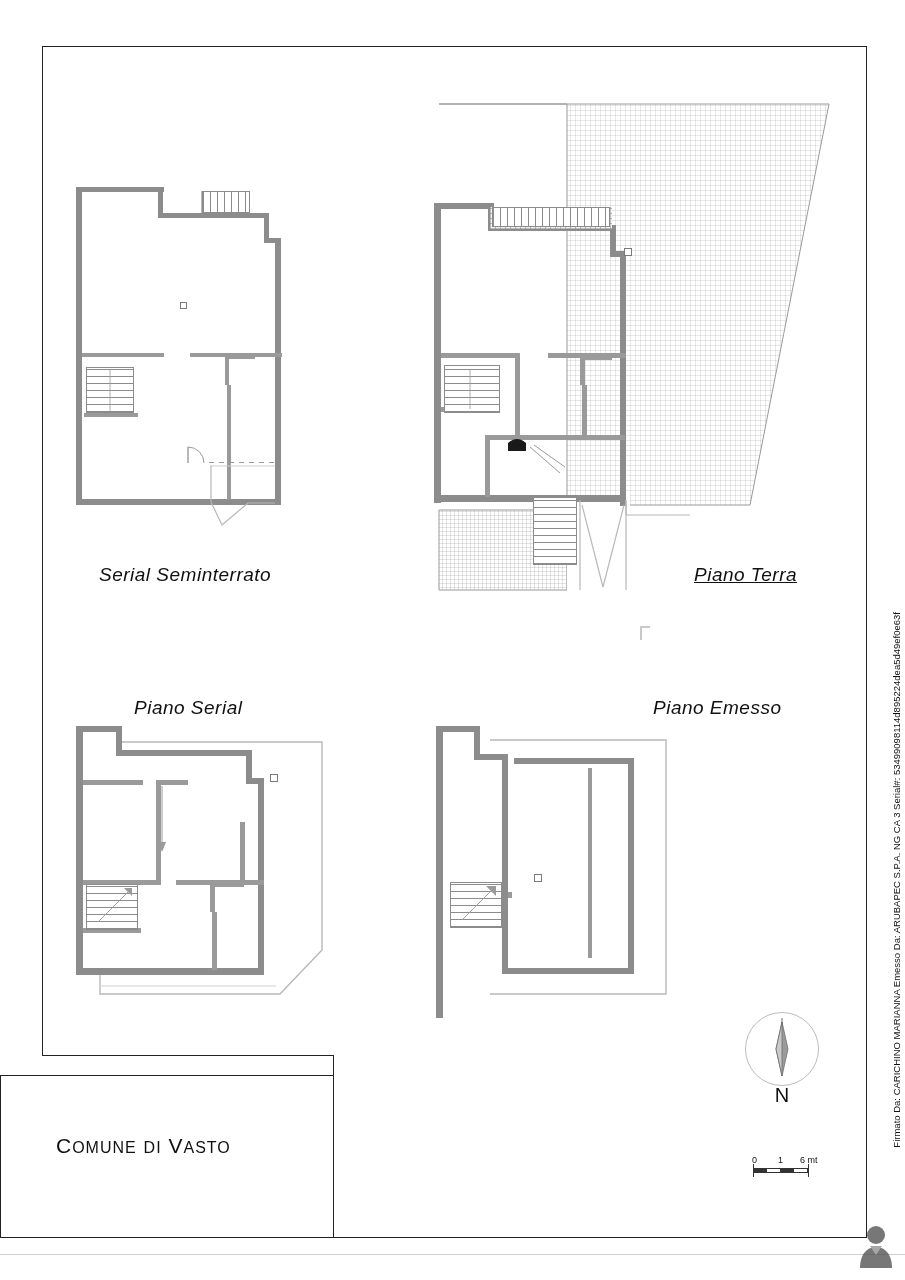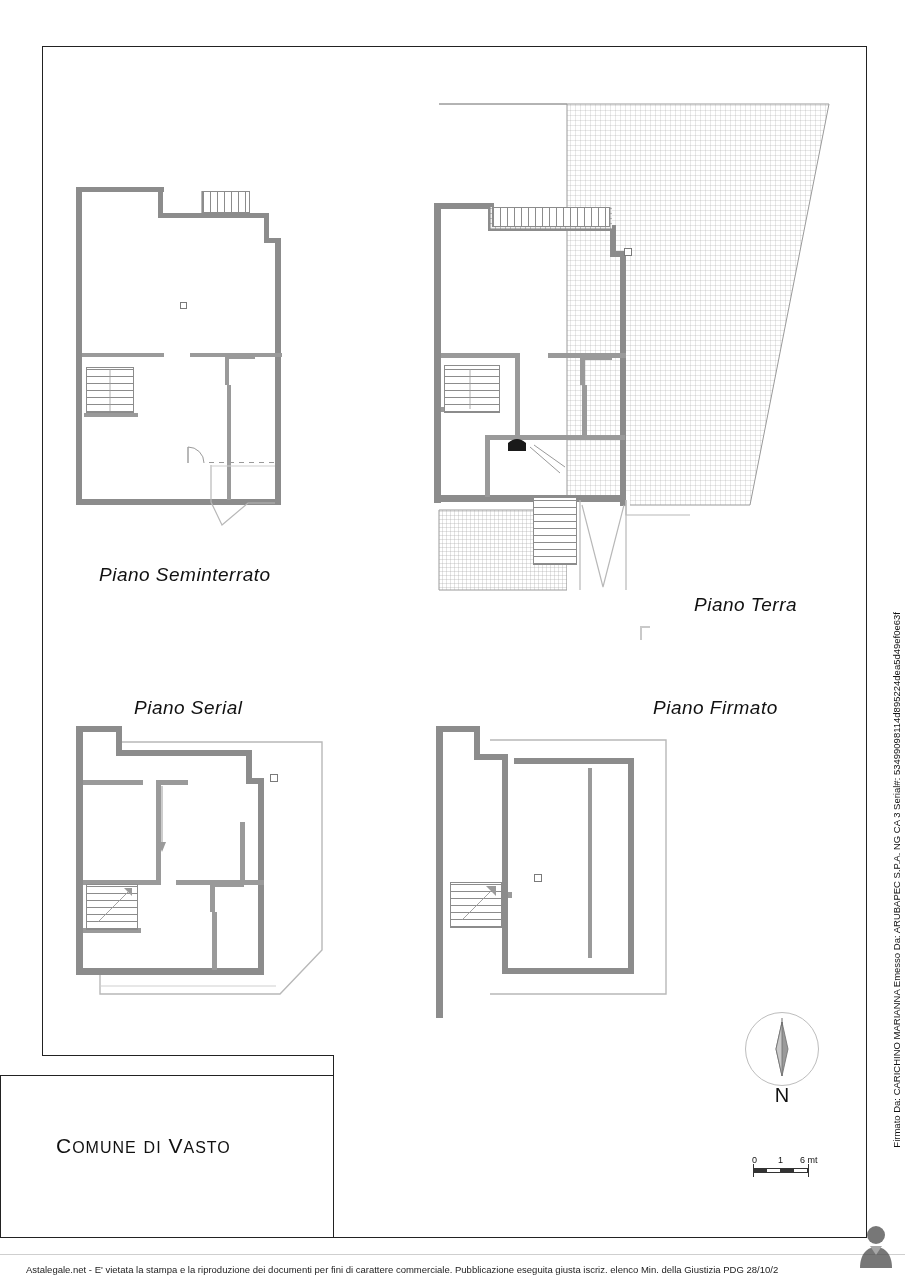--- a/index.html
+++ b/index.html
@@ -45,21 +45,21 @@
   .plan-title {
     position: absolute;
     font-family: "Liberation Sans", sans-serif;
     font-style: italic;
     font-size: 19px;
     letter-spacing: 0.5px;
     color: #111;
     white-space: nowrap;
   }
   #title-seminterrato { left: 99px;  top: 564px; }
-  #title-terra        { left: 694px; top: 594px; }
+  #title-terra        { left: 694px; top: 564px; text-decoration: underline; }
   #title-primo        { left: 134px; top: 697px; }
   #title-secondo      { left: 653px; top: 697px; }
 
   
   #comune {
     position: absolute;
     left: 56px; top: 1134px;
     font-family: "Liberation Sans", sans-serif;
     font-size: 21px;
     letter-spacing: 1px;
@@ -386,24 +386,24 @@
     <div class="stair-v" style="left:22px; top:160px; width:52px; height:46px;"></div>
 
     <div class="sq" style="left:106px; top:152px; width:8px; height:8px;"></div>
 
     <svg class="overlay" width="250" height="300">
       <line x1="34" y1="198" x2="66" y2="166" stroke="#9a9a9a" stroke-width="0.9"></line>
       <path d="M58 164 L68 164 L68 174 Z" fill="#9a9a9a"></path>
     </svg>
   </div>
 
-  <div class="plan-title" id="title-seminterrato">Piano  Seminterrato</div>
+  <div class="plan-title" id="title-seminterrato">Serial  Seminterrato</div>
   <div class="plan-title" id="title-terra">Piano  Terra</div>
   <div class="plan-title" id="title-primo">Piano  Serial</div>
-  <div class="plan-title" id="title-secondo">Piano  Firmato</div>
+  <div class="plan-title" id="title-secondo">Piano  Emesso</div>
 
   <div id="comune">
     <span class="big">C</span><span class="small">OMUNE</span>&nbsp;<span class="small">D</span><span class="small">I</span>&nbsp;<span class="big">V</span><span class="small">ASTO</span>
   </div>
 
   <div id="north-wrap">
     <div id="north-circle"></div>
     <svg width="80" height="74" style="position:absolute;left:0;top:0;">
       <polygon points="40,10 46,37 40,64 34,37" fill="#9a9a9a" stroke="#6e6e6e" stroke-width="0.8"></polygon>
       <polygon points="40,10 40,64 34,37" fill="#c9c9c9" stroke="#6e6e6e" stroke-width="0.8"></polygon>
@@ -421,21 +421,20 @@
     <div id="scale-tick-l"></div>
     <div id="scale-bar"></div>
     <div id="scale-tick-r"></div>
   </div>
 
   <div id="sig-strip">
     <div id="sig-text">Firmato Da: CARICHINO MARIANNA Emesso Da: ARUBAPEC S.P.A. NG CA 3 Serial#: 53499098114d895224dea5d49ef0e63f</div>
   </div>
 
   <div id="bottom-rule"></div>
-  <div id="disclaimer">Astalegale.net - E' vietata la stampa e la riproduzione dei documenti per fini di carattere commerciale. Pubblicazione eseguita giusta iscriz. elenco Min. della Giustizia PDG 28/10/2</div>
 
   <svg id="watermark" viewBox="0 0 40 46">
     <circle cx="20" cy="13" r="9" fill="#4a4a4a"></circle>
     <path d="M4 46 C4 31 12 25 20 25 C28 25 36 31 36 46 Z" fill="#4a4a4a"></path>
     <path d="M14 24 L20 33 L26 24" fill="#8a8a8a"></path>
   </svg>
 
 </div>
 
 </body></html>

